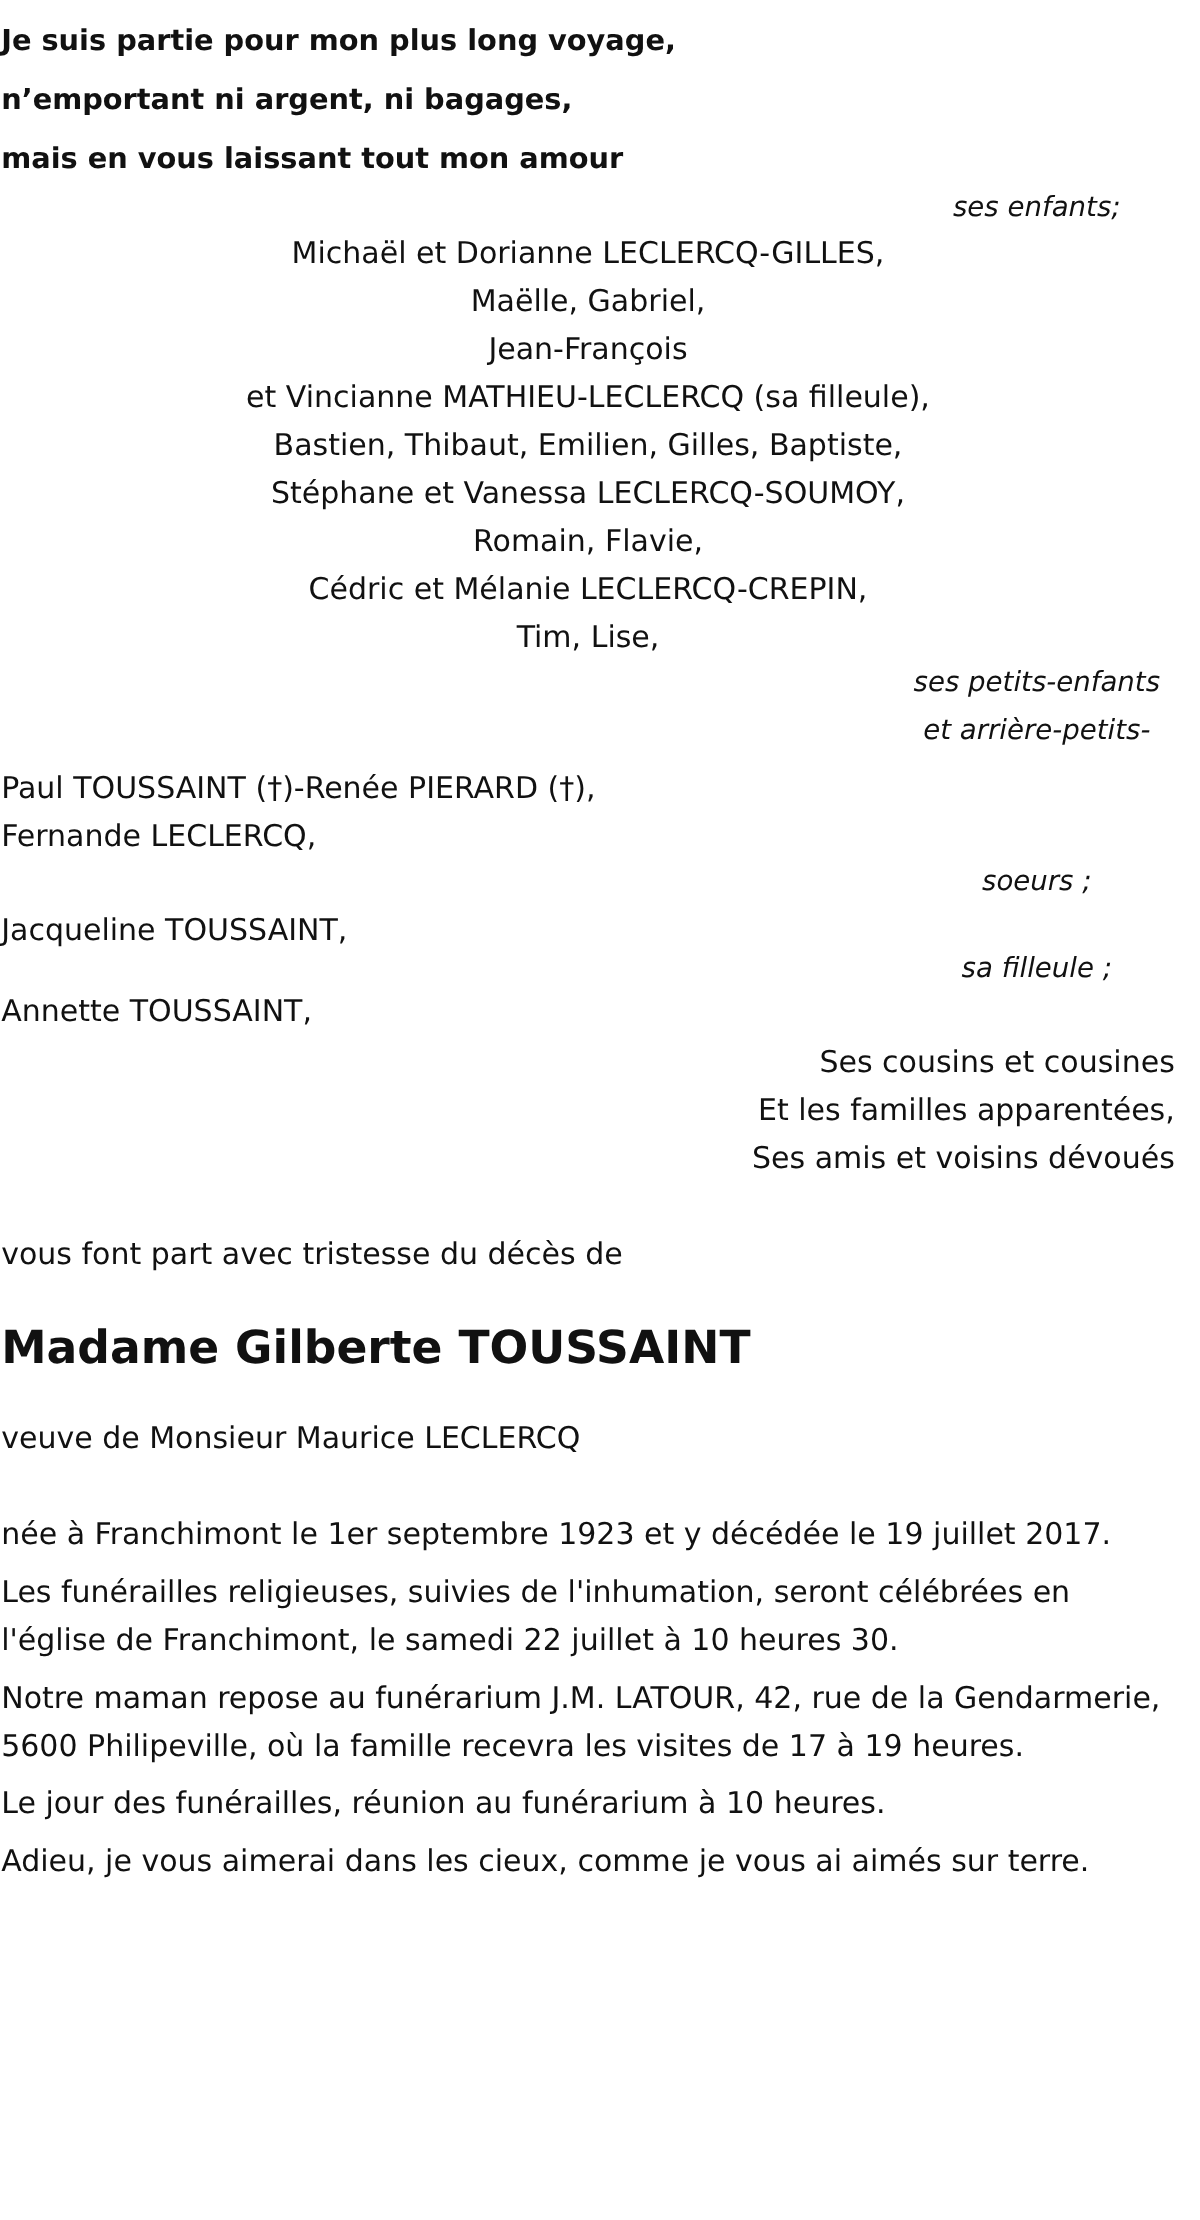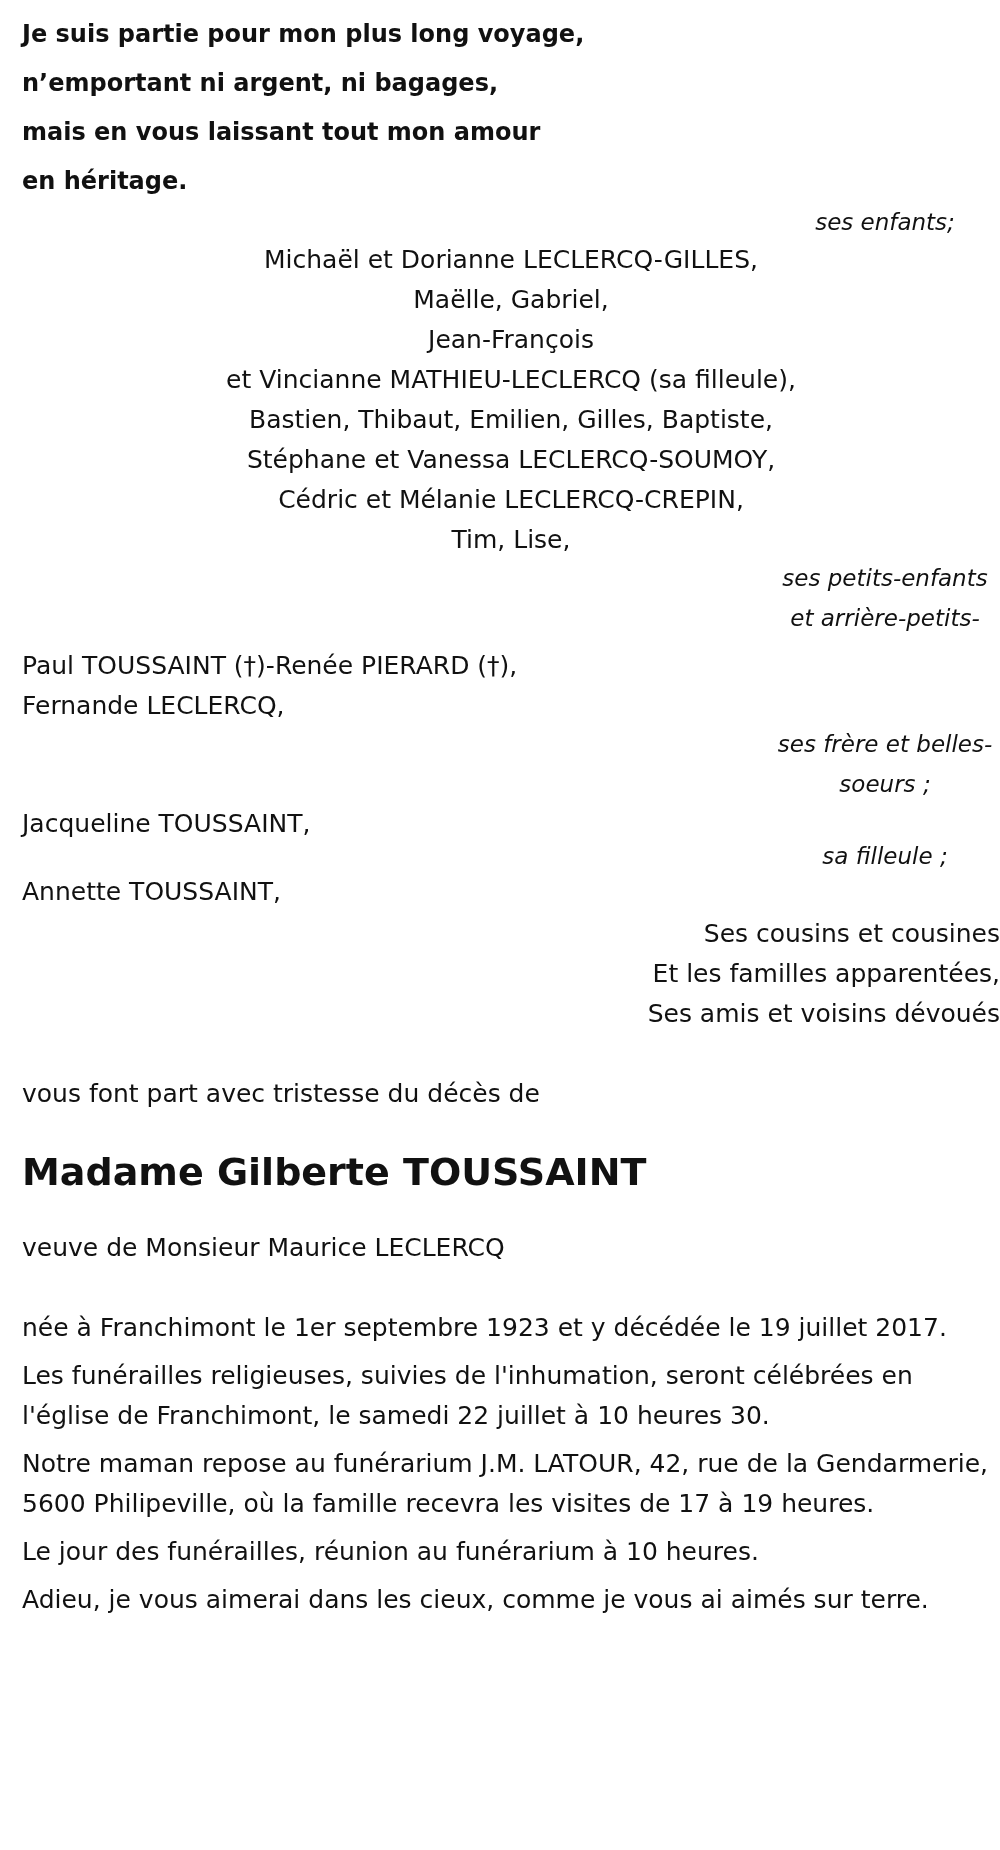--- a/index.html
+++ b/index.html
@@ -3,58 +3,58 @@
   <meta charset="utf-8">
   <style>
     html, body { margin: 0; padding: 0; background: #ffffff; }
     body {
       width: 1000px; height: 1850px; overflow: hidden;
       font-family: "DejaVu Sans", sans-serif;
       color: #111111;
       font-size: 25px;
       position: relative;
     }
-    .page { position: absolute; left: 22px; top: 0; width: 978px; }
+    .page { position: absolute; left: 1px; top: 0; width: 978px; }
     .poem { margin-top: 10px; }
     .poem p { margin: 0; font-weight: bold; font-size: 24px; line-height: 49px; }
     .row { display: flex; justify-content: space-between; align-items: flex-start; }
     .names { flex: 1; }
     .names p { margin: 0; line-height: 40px; }
     .rel { width: 230px; text-align: center; font-style: italic; font-size: 23px; line-height: 40px; }
     .lines p { margin: 0; line-height: 40px; }
     .title { font-weight: bold; font-size: 38px; margin: 0; line-height: 48px; }
     .para { margin: 0; line-height: 40px; }
   </style>
 </head>
 <body>
 
 <div class="page">
 
   <div class="poem">
     <p>Je suis partie pour mon plus long voyage,</p>
     <p>n’emportant ni argent, ni bagages,</p>
     <p>mais en vous laissant tout mon amour</p>
-    <p>en héritage.</p>
   </div>
 
   <div class="row" style="margin-top:-2px;">
     <div class="names"></div>
     <div class="rel" style="line-height:36px;">
       <div>ses enfants;</div>
     </div>
   </div>
 
   <div class="row" style="margin-top:0;text-align:center;">
     <div class="names">
       <p>Michaël et Dorianne LECLERCQ-GILLES,</p>
       <p>Maëlle, Gabriel,</p>
       <p>Jean-François</p>
       <p>et Vincianne MATHIEU-LECLERCQ (sa filleule),</p>
       <p>Bastien, Thibaut, Emilien, Gilles, Baptiste,</p>
       <p>Stéphane et Vanessa LECLERCQ-SOUMOY,</p>
+      <p>Romain, Flavie,</p>
       <p>Cédric et Mélanie LECLERCQ-CREPIN,</p>
       <p>Tim, Lise,</p>
     </div>
   </div>
   <div class="row" style="margin-top:-2px;">
     <div class="names"></div>
     <div class="rel">
       <div>ses petits-enfants</div>
       <div>et arrière-petits-</div>
     </div>
@@ -62,21 +62,20 @@
 
   <div class="row" style="margin-top:8px;">
     <div class="names">
       <p>Paul TOUSSAINT (†)-Renée PIERARD (†),</p>
       <p>Fernande LECLERCQ,</p>
     </div>
   </div>
   <div class="row" style="margin-top:-2px;">
     <div class="names"></div>
     <div class="rel">
-      <div>ses frère et belles-</div>
       <div>soeurs ;</div>
     </div>
   </div>
 
   <div class="row" style="margin-top:0px;">
     <div class="names">
       <p>Jacqueline TOUSSAINT,</p>
     </div>
   </div>
   <div class="row" style="margin-top:-4px;">

